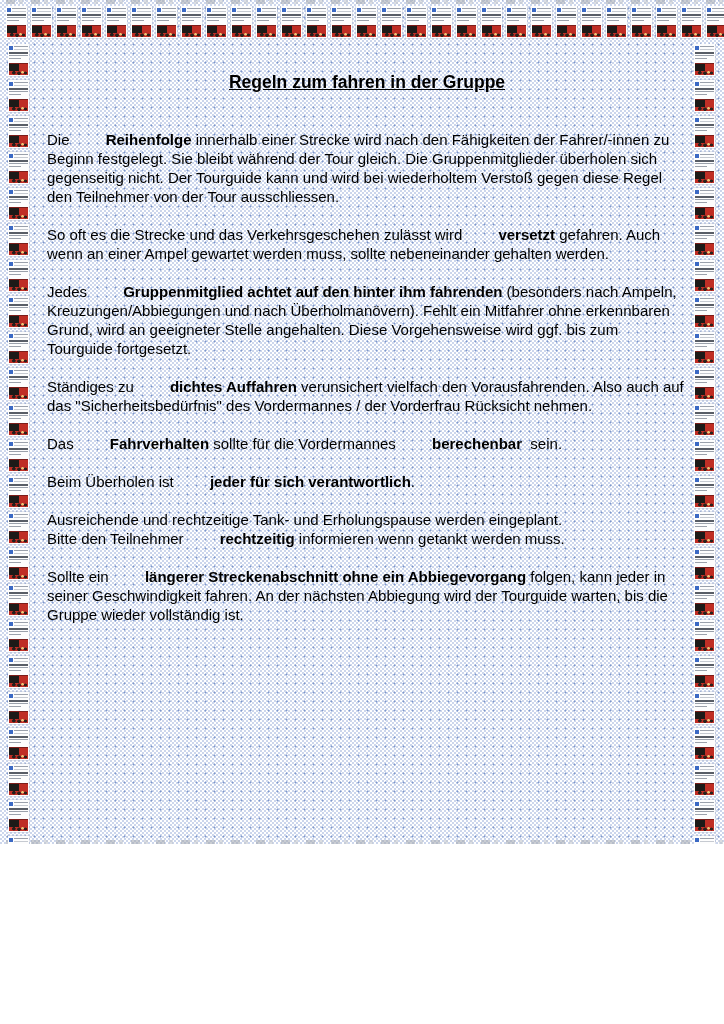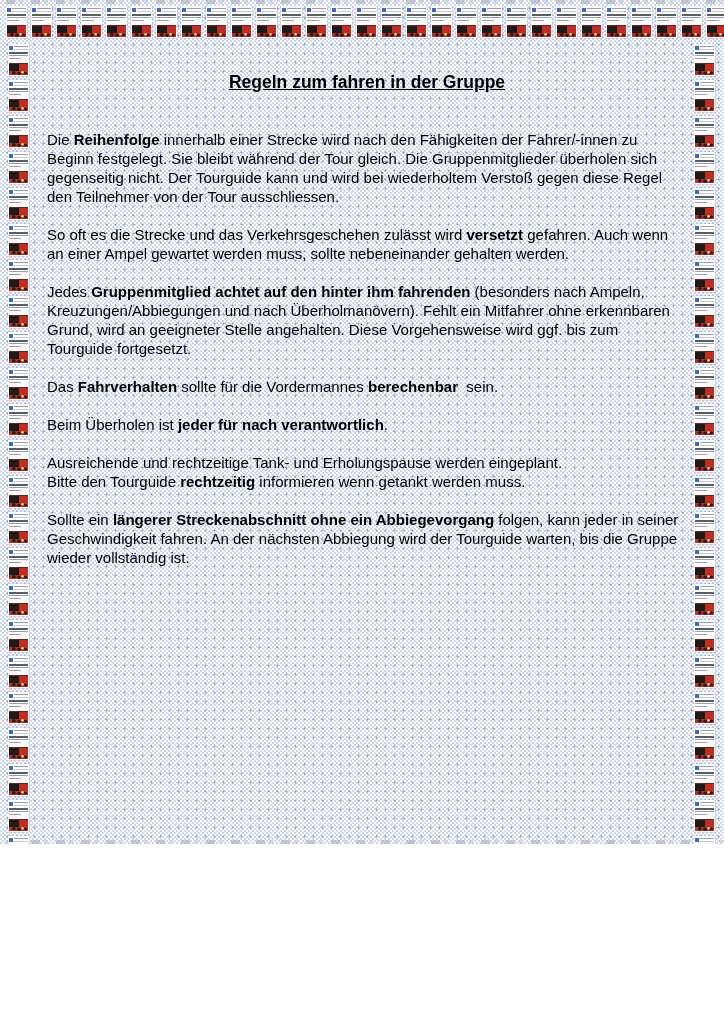--- a/index.html
+++ b/index.html
@@ -74,21 +74,21 @@
   }
   .content h1{
     font-size:17.5px;line-height:20px;font-weight:bold;
     text-align:center;text-decoration:underline;
     margin:12px 0 38px 0;
   }
   .content p{
     margin:0 0 19px 0;
     white-space:pre-wrap;
   }
-  .content .b{font-weight:bold;}
+  .content .b{font-weight:bold;padding-left:32px;}
 </style>
 </head>
 <body>
 
 <div class="page">
 
   <div class="edge-strip top"></div>
   <div class="edge-strip bottom"></div>
 
   <div class="border-row top" id="border-top">
@@ -1199,21 +1199,22 @@
         <div class="t-img"></div>
       </div>
     </div>
 
   <div class="content">
     <h1>Regeln zum fahren in der Gruppe</h1>
     <div id="doc-body">
         <p><span>Die </span><span class="b">Reihenfolge</span><span> innerhalb einer Strecke wird nach den Fähigkeiten der Fahrer/-innen zu Beginn festgelegt. Sie bleibt während der Tour gleich. Die Gruppenmitglieder überholen sich gegenseitig nicht. Der Tourguide kann und wird bei wiederholtem Verstoß gegen diese Regel den Teilnehmer von der Tour ausschliessen.</span></p>
         <p><span>So oft es die Strecke und das Verkehrsgeschehen zulässt wird </span><span class="b">versetzt</span><span> gefahren. Auch wenn an einer Ampel gewartet werden muss, sollte nebeneinander gehalten werden.</span></p>
         <p><span>Jedes </span><span class="b">Gruppenmitglied achtet auf den hinter ihm fahrenden</span><span> (besonders nach Ampeln, Kreuzungen/Abbiegungen und nach Überholmanövern). Fehlt ein Mitfahrer ohne erkennbaren Grund, wird an geeigneter Stelle angehalten. Diese Vorgehensweise wird ggf. bis zum Tourguide fortgesetzt.</span></p>
+        <p><span>Ständiges zu </span><span class="b">dichtes Auffahren</span><span> verunsichert vielfach den Vorausfahrenden. Also auch auf das "Sicherheitsbedürfnis" des Vordermannes / der Vorderfrau Rücksicht nehmen.</span></p>
         <p><span>Das </span><span class="b">Fahrverhalten</span><span> sollte für die Vordermannes </span><span class="b">berechenbar</span><span>  sein.</span></p>
-        <p><span>Beim Überholen ist </span><span class="b">jeder für nach verantwortlich</span><span>.</span></p>
+        <p><span>Beim Überholen ist </span><span class="b">jeder für sich verantwortlich</span><span>.</span></p>
         <p><span>Ausreichende und rechtzeitige Tank- und Erholungspause werden eingeplant.
-Bitte den Tourguide </span><span class="b">rechtzeitig</span><span> informieren wenn getankt werden muss.</span></p>
+Bitte den Teilnehmer </span><span class="b">rechtzeitig</span><span> informieren wenn getankt werden muss.</span></p>
         <p><span>Sollte ein </span><span class="b">längerer Streckenabschnitt ohne ein Abbiegevorgang</span><span> folgen, kann jeder in seiner Geschwindigkeit fahren. An der nächsten Abbiegung wird der Tourguide warten, bis die Gruppe wieder vollständig ist.</span></p>
       </div>
   </div>
 
 </div>
 
 </body></html>

